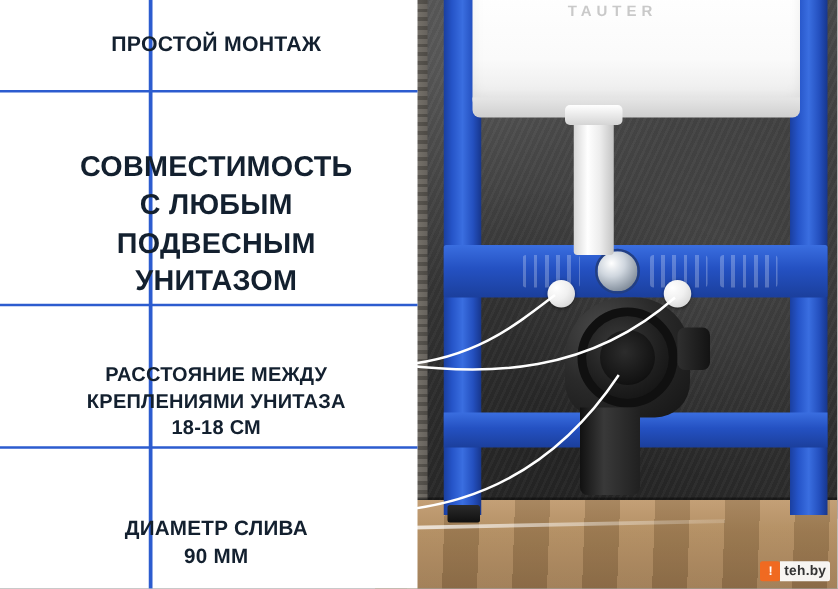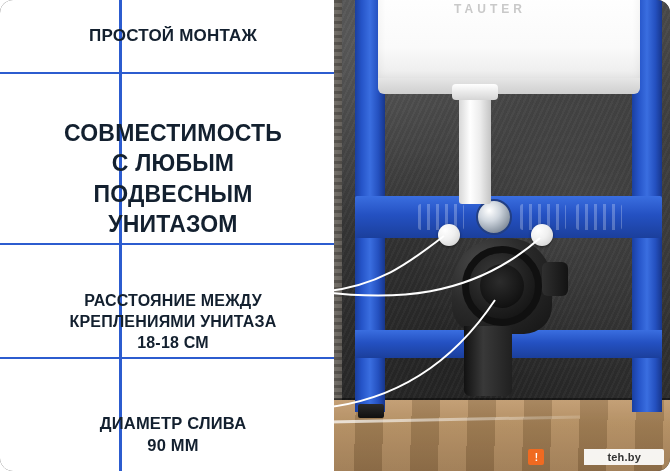--- a/index.html
+++ b/index.html
@@ -7,21 +7,20 @@
     width: 670px; height: 471px;
     overflow: hidden;
     font-family: "Liberation Sans", sans-serif;
     background: #ffffff;
   }
   .stage {
     position: relative;
     width: 670px; height: 471px;
     overflow: hidden;
     background: #ffffff;
-    border-radius: 13px;
   }
 
   
   .photo {
     position: absolute;
     left: 0; top: 0; width: 670px; height: 471px;
     background: #2e2e2e;
   }
   
   .wall {
@@ -195,22 +194,22 @@
     display:flex; align-items:center; gap:0;
     font-size:11px;
   }
   .wm-mark {
     width:16px; height:16px; background:#f06a21; border-radius:2px;
     display:flex; align-items:center; justify-content:center;
     color:#fff; font-size:10px; font-weight:700;
   }
   .wm-text {
     background: rgba(255,255,255,.92);
-    color:#333; padding:2px 23px; border-radius:0 2px 2px 0;
-    font-weight:700; letter-spacing:.2px;margin-left:40px;
+    color:#333; padding:2px 3px; border-radius:0 2px 2px 0;
+    font-weight:700; letter-spacing:.2px;
   }
 
   
   .bracket {
     position:absolute; left:358px; top:404px; width:26px; height:14px;
     background: linear-gradient(180deg,#2b2b2b,#101010); border-radius:2px;
   }
   .bracket-line {
     position:absolute; left:330px; top:418px; width:250px; height:3px;
     background: linear-gradient(90deg, rgba(255,255,255,.75), rgba(255,255,255,.15));

